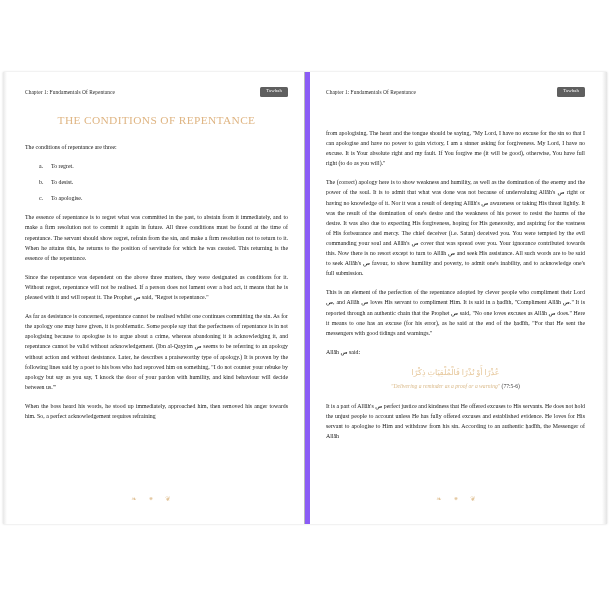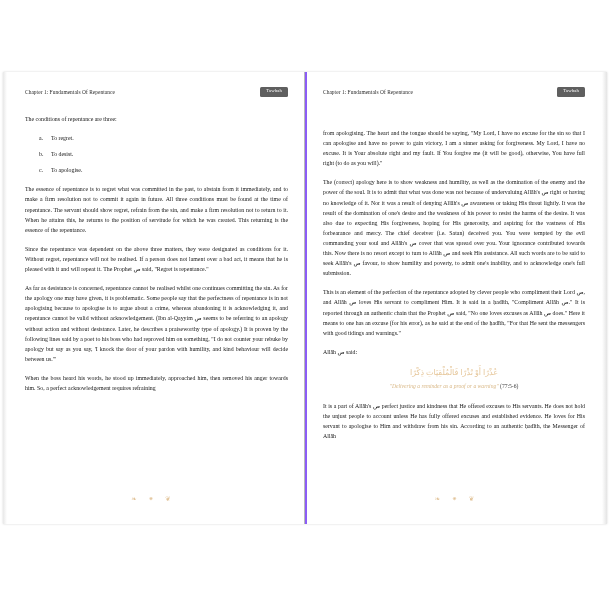--- a/index.html
+++ b/index.html
@@ -44,21 +44,21 @@
     overflow: hidden;
   }
 
   .page-left {
     padding: 14px 16px 10px 22px;
     border-right: 1px solid #b9b9b9;
   }
 
   .page-right {
     padding: 14px 22px 10px 16px;
-    border-left: 2px solid #8b5cf6;
+    border-left: 5px solid #8b5cf6;
   }
 
   
   .page-left::before {
     content: "";
     position: absolute;
     left: 0; top: 0; bottom: 0;
     width: 4px;
     background: linear-gradient(to right, #e8e8e8, rgba(255,255,255,0));
   }
@@ -179,20 +179,21 @@
 
 <div id="spread">
   <div class="book">
 
     <div class="page page-left">
       <div class="runhead">
         <span class="runhead-text">Chapter 1: Fundamentals Of Repentance</span>
         <span class="tag">Tawbah</span>
       </div>
 
+      <div class="chapter-title">THE CONDITIONS OF REPENTANCE</div>
 
       <p class="body">The conditions of repentance are three:</p>
 
       <ol class="conditions">
         <li>
           <span class="marker">a.</span>
           <span>To regret.</span>
         </li>
         <li>
           <span class="marker">b.</span>

